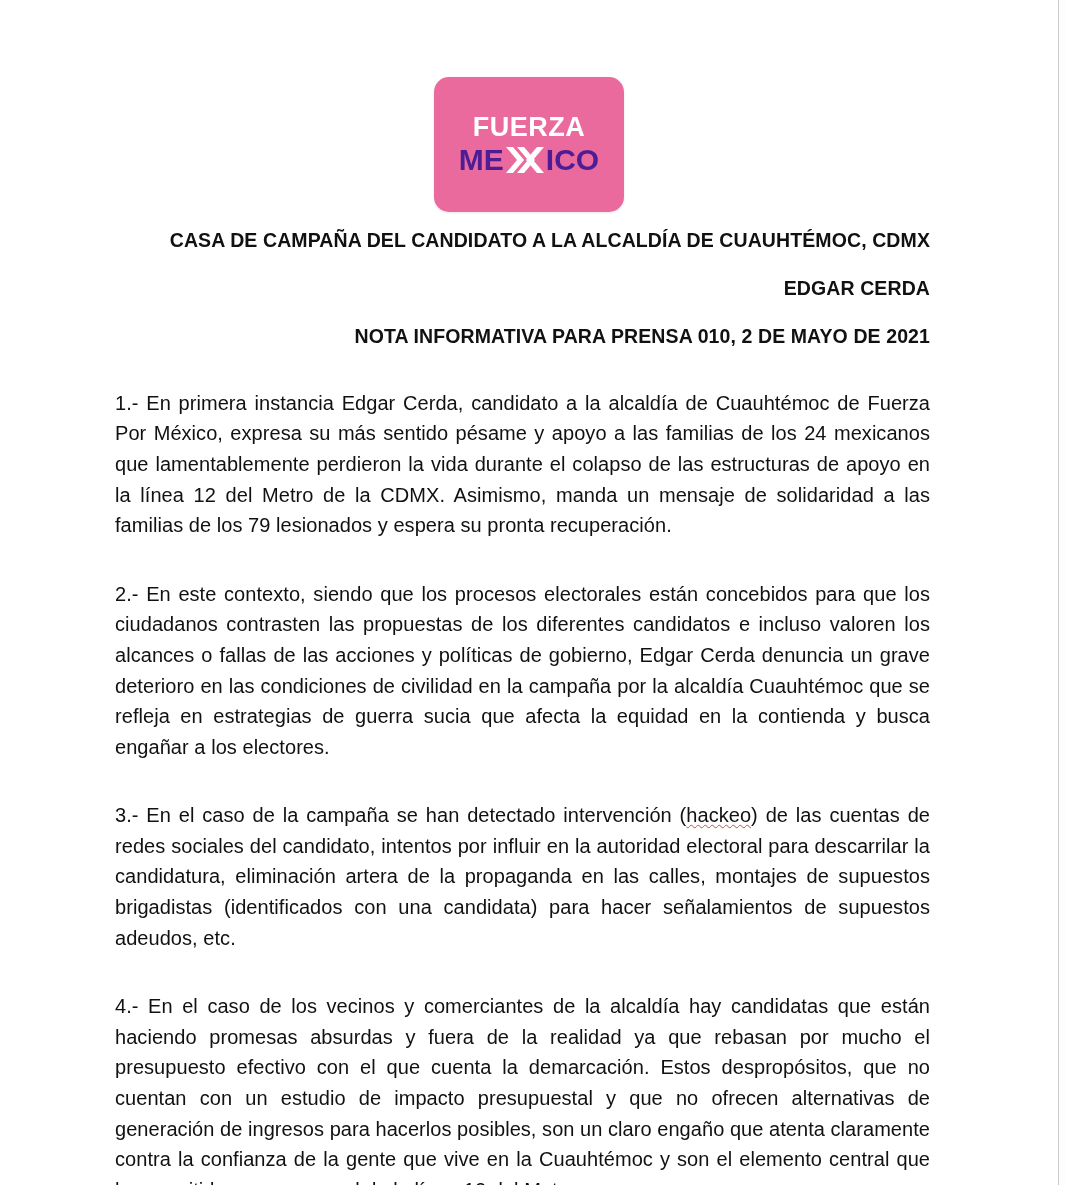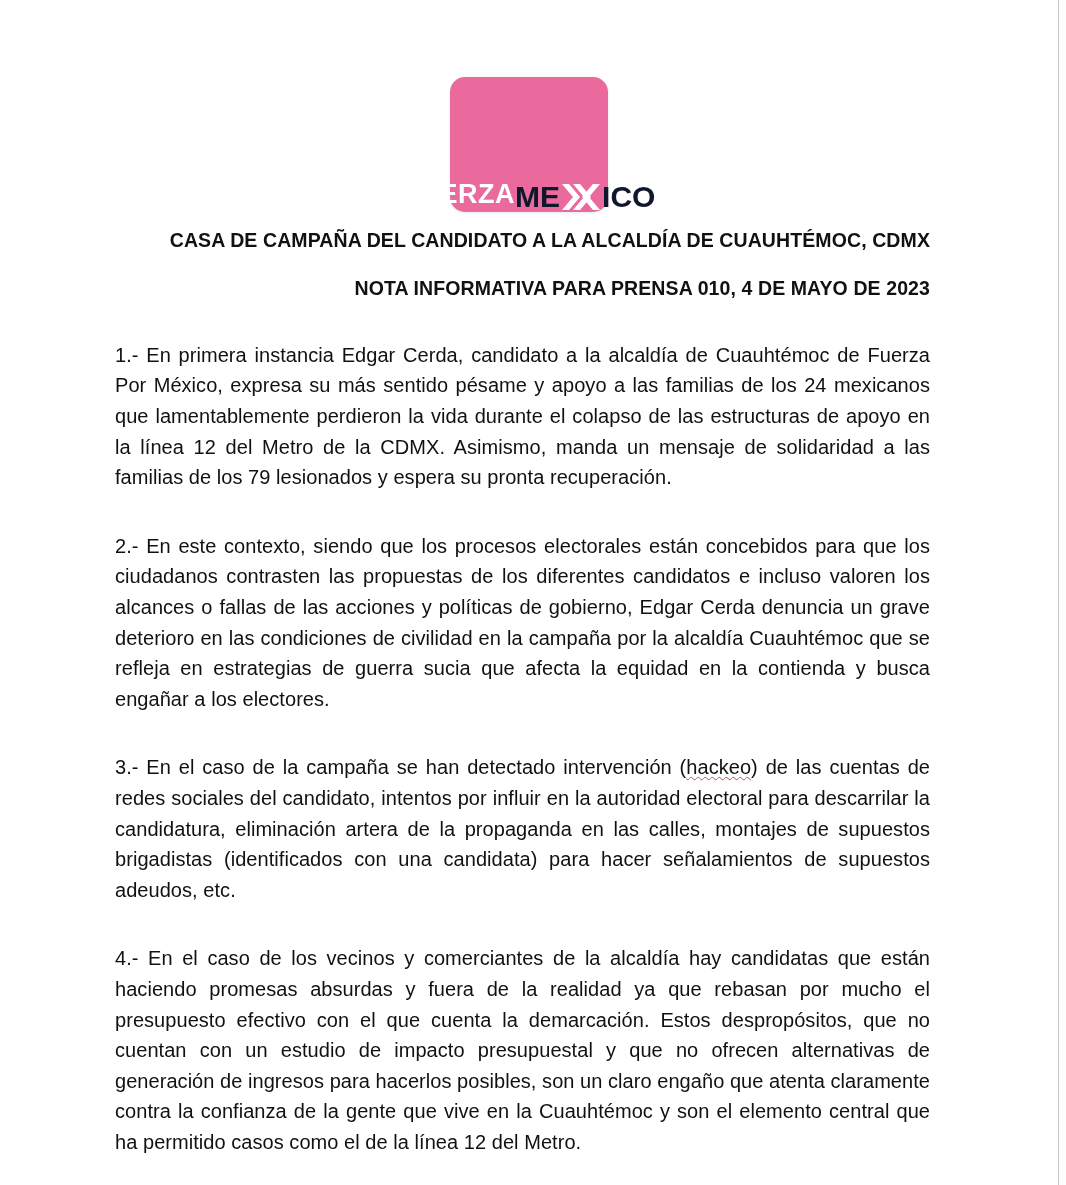--- a/index.html
+++ b/index.html
@@ -53,42 +53,43 @@
     position: absolute;
     left: 0;
     top: 0;
     width: 1058px;
     display: flex;
     justify-content: center;
     padding-top: 77px;
   }
   .logo-card {
     position: relative;
-    width: 158px;
+    width: 190px;
     height: 135px;
     border-radius: 15px;
     display: flex;
-    align-items: flex-end;
+    flex-direction: column;
+    align-items: center;
     justify-content: center;
     box-shadow: 0 1px 3px rgba(0,0,0,0.10);
   }
   .logo-line1 {
     color: #ffffff;
     font-weight: bold;
     font-size: 27px;
     letter-spacing: 0.5px;
     line-height: 1;
     font-family: "Liberation Sans", sans-serif;
     margin-bottom: 4px;
   }
   .logo-line2 {
     display: flex;
     align-items: center;
     justify-content: center;
-    color: #0f172a;
+    color: #4c1d95;
     font-weight: bold;
     font-size: 30px;
     line-height: 1;
   }
   .logo-mark {
     display: inline-flex;
     align-items: center;
     margin: 0 1px;
   }
   .logo-mark svg { display: block; }
@@ -163,21 +164,22 @@
           </span>
           <span>ICO</span>
         </div>
       </div>
     </div>
 
     <div class="doc">
 
       <div class="heading-block">
         <p class="doc-heading h-title">CASA DE CAMPAÑA DEL CANDIDATO A LA ALCALDÍA DE CUAUHTÉMOC, CDMX</p>
-        <p class="doc-heading h-note">NOTA INFORMATIVA PARA PRENSA 010, 4 DE MAYO DE 2023</p>
+        <p class="doc-heading h-name">EDGAR CERDA</p>
+        <p class="doc-heading h-note">NOTA INFORMATIVA PARA PRENSA 010, 2 DE MAYO DE 2021</p>
       </div>
 
 
       <p class="body-para">1.- En primera instancia Edgar Cerda, candidato a la alcaldía de Cuauhtémoc de Fuerza Por México, expresa su más sentido pésame y apoyo a las familias de los 24 mexicanos que lamentablemente perdieron la vida durante el colapso de las estructuras de apoyo en la línea 12 del  Metro de la CDMX. Asimismo, manda un mensaje de solidaridad a las familias de los 79 lesionados y espera su pronta recuperación.</p>
 
       <p class="body-para">2.- En este contexto, siendo que los procesos electorales están concebidos para que los ciudadanos contrasten las propuestas de los diferentes candidatos e incluso valoren los alcances o fallas de las acciones y políticas de gobierno, Edgar Cerda denuncia un grave deterioro en las condiciones de civilidad en la campaña por la alcaldía Cuauhtémoc que se refleja en estrategias de guerra sucia que afecta la equidad en la contienda y busca engañar a los electores.</p>
 
       <p class="body-para"><span>3.- En el caso de la campaña se han detectado intervención (</span><span class="misspelled">hackeo</span><span>) de las cuentas de redes sociales del candidato, intentos por influir en la autoridad electoral para descarrilar la candidatura, eliminación artera de la propaganda en las calles, montajes de supuestos brigadistas (identificados con una candidata) para hacer señalamientos de supuestos adeudos, etc.</span></p>
 
       <p class="body-para">4.- En el caso de los vecinos y comerciantes de la alcaldía hay candidatas que están haciendo promesas absurdas y fuera de la realidad ya que rebasan por mucho el presupuesto efectivo con el que cuenta la demarcación. Estos despropósitos, que no cuentan con un estudio de impacto presupuestal y que no ofrecen alternativas de generación de ingresos para hacerlos posibles, son un claro engaño que atenta claramente contra la confianza de la gente que vive en la Cuauhtémoc y son el elemento central que ha permitido casos como el de la línea 12 del Metro.</p>

